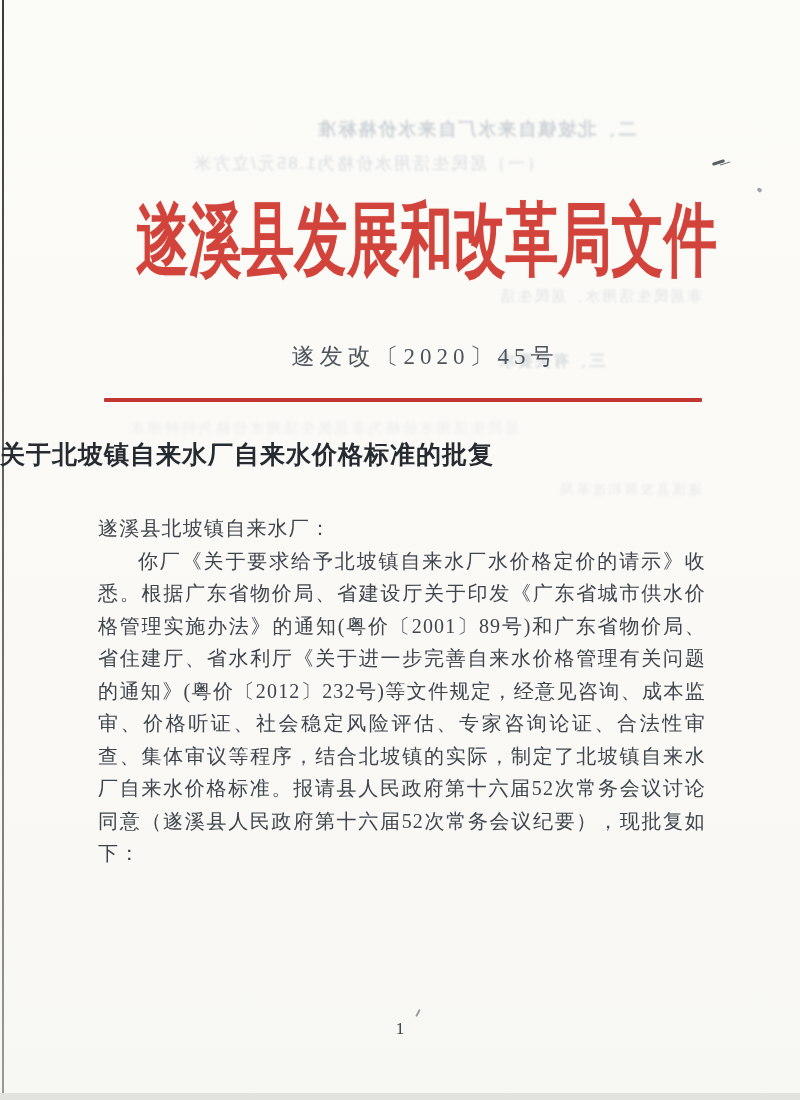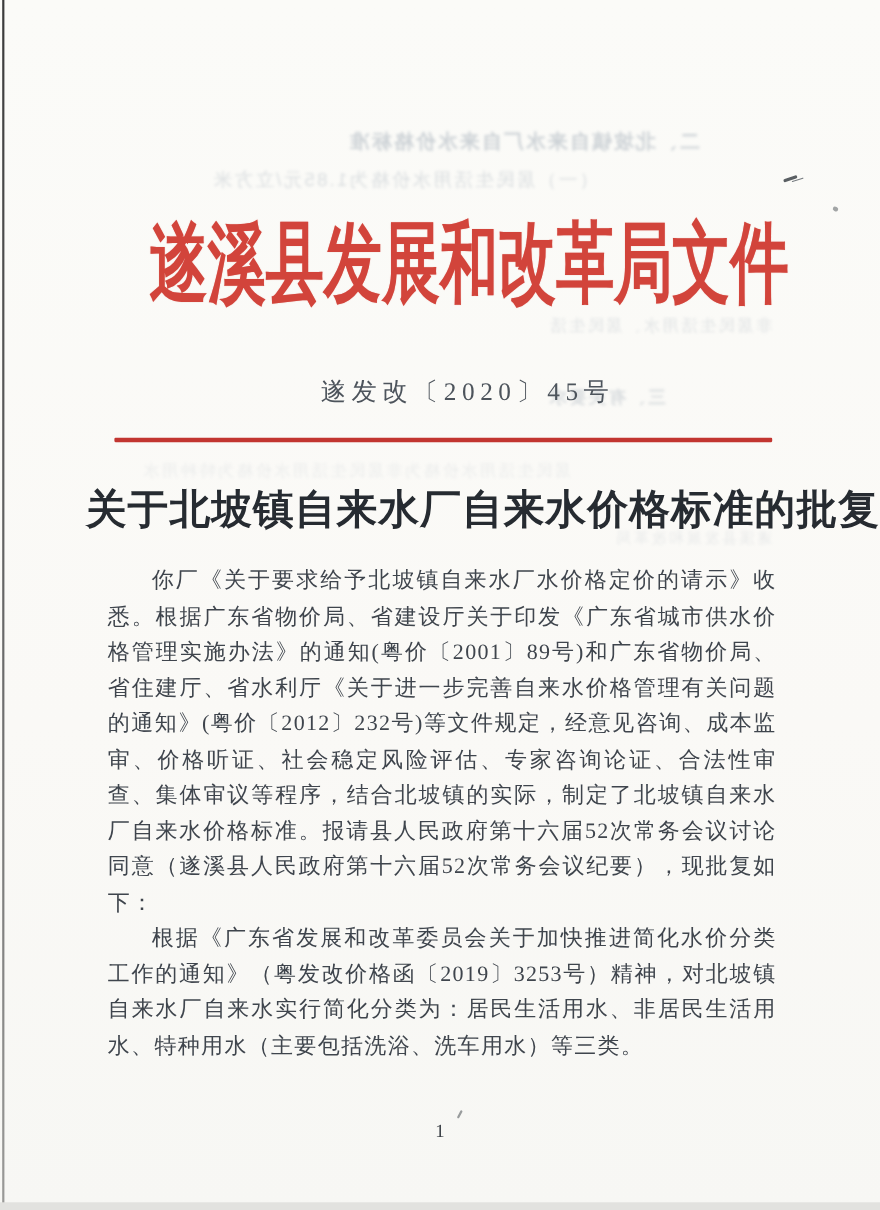--- a/index.html
+++ b/index.html
@@ -50,22 +50,22 @@
     padding-left:50px; text-align:center;
     font-size:23px; letter-spacing:5px; color:#4d545c;
   }
 
   .red-rule {
     position:absolute; top:398px; left:104px; width:598px; height:4px;
     background:#c23530; border-radius:1px;
   }
 
   .doc-title {
-    position:absolute; top:438px; left:0; width:800px; text-align:right;
-    font-size:37px; font-weight:bold; letter-spacing:1px; color:#262b31;
+    position:absolute; top:438px; left:0; width:800px; text-align:left;
+    font-size:25px; font-weight:bold; letter-spacing:1px; color:#262b31;
     font-family:"Liberation Sans", sans-serif;
   }
 
   .body-text {
     position:absolute; top:512px; left:98px; width:608px;
     font-size:20px; line-height:32.5px; letter-spacing:1.2px;
     color:#3f454d; text-align:justify;
   }
   .body-text p.indent  { text-indent:2em; }
   .body-text p.heading {
@@ -108,19 +108,19 @@
 
   <div class="agency">遂溪县发展和改革局文件</div>
 
   <div class="doc-number">遂发改〔2020〕45号</div>
 
   <div class="red-rule"></div>
 
   <div class="doc-title">关于北坡镇自来水厂自来水价格标准的批复</div>
 
   <div class="body-text">
+    <p class="salutation">遂溪县北坡镇自来水厂：</p>
     <p class="indent">你厂《关于要求给予北坡镇自来水厂水价格定价的请示》收悉。根据广东省物价局、省建设厅关于印发《广东省城市供水价格管理实施办法》的通知(粤价〔2001〕89号)和广东省物价局、省住建厅、省水利厅《关于进一步完善自来水价格管理有关问题的通知》(粤价〔2012〕232号)等文件规定，经意见咨询、成本监审、价格听证、社会稳定风险评估、专家咨询论证、合法性审查、集体审议等程序，结合北坡镇的实际，制定了北坡镇自来水厂自来水价格标准。报请县人民政府第十六届52次常务会议讨论同意（遂溪县人民政府第十六届52次常务会议纪要），现批复如下：</p>
-    <p class="indent">根据《广东省发展和改革委员会关于加快推进简化水价分类工作的通知》（粤发改价格函〔2019〕3253号）精神，对北坡镇自来水厂自来水实行简化分类为：居民生活用水、非居民生活用水、特种用水（主要包括洗浴、洗车用水）等三类。</p>
   </div>
 
   <div class="page-number">1</div>
 
 </div>
 
 </body></html>

